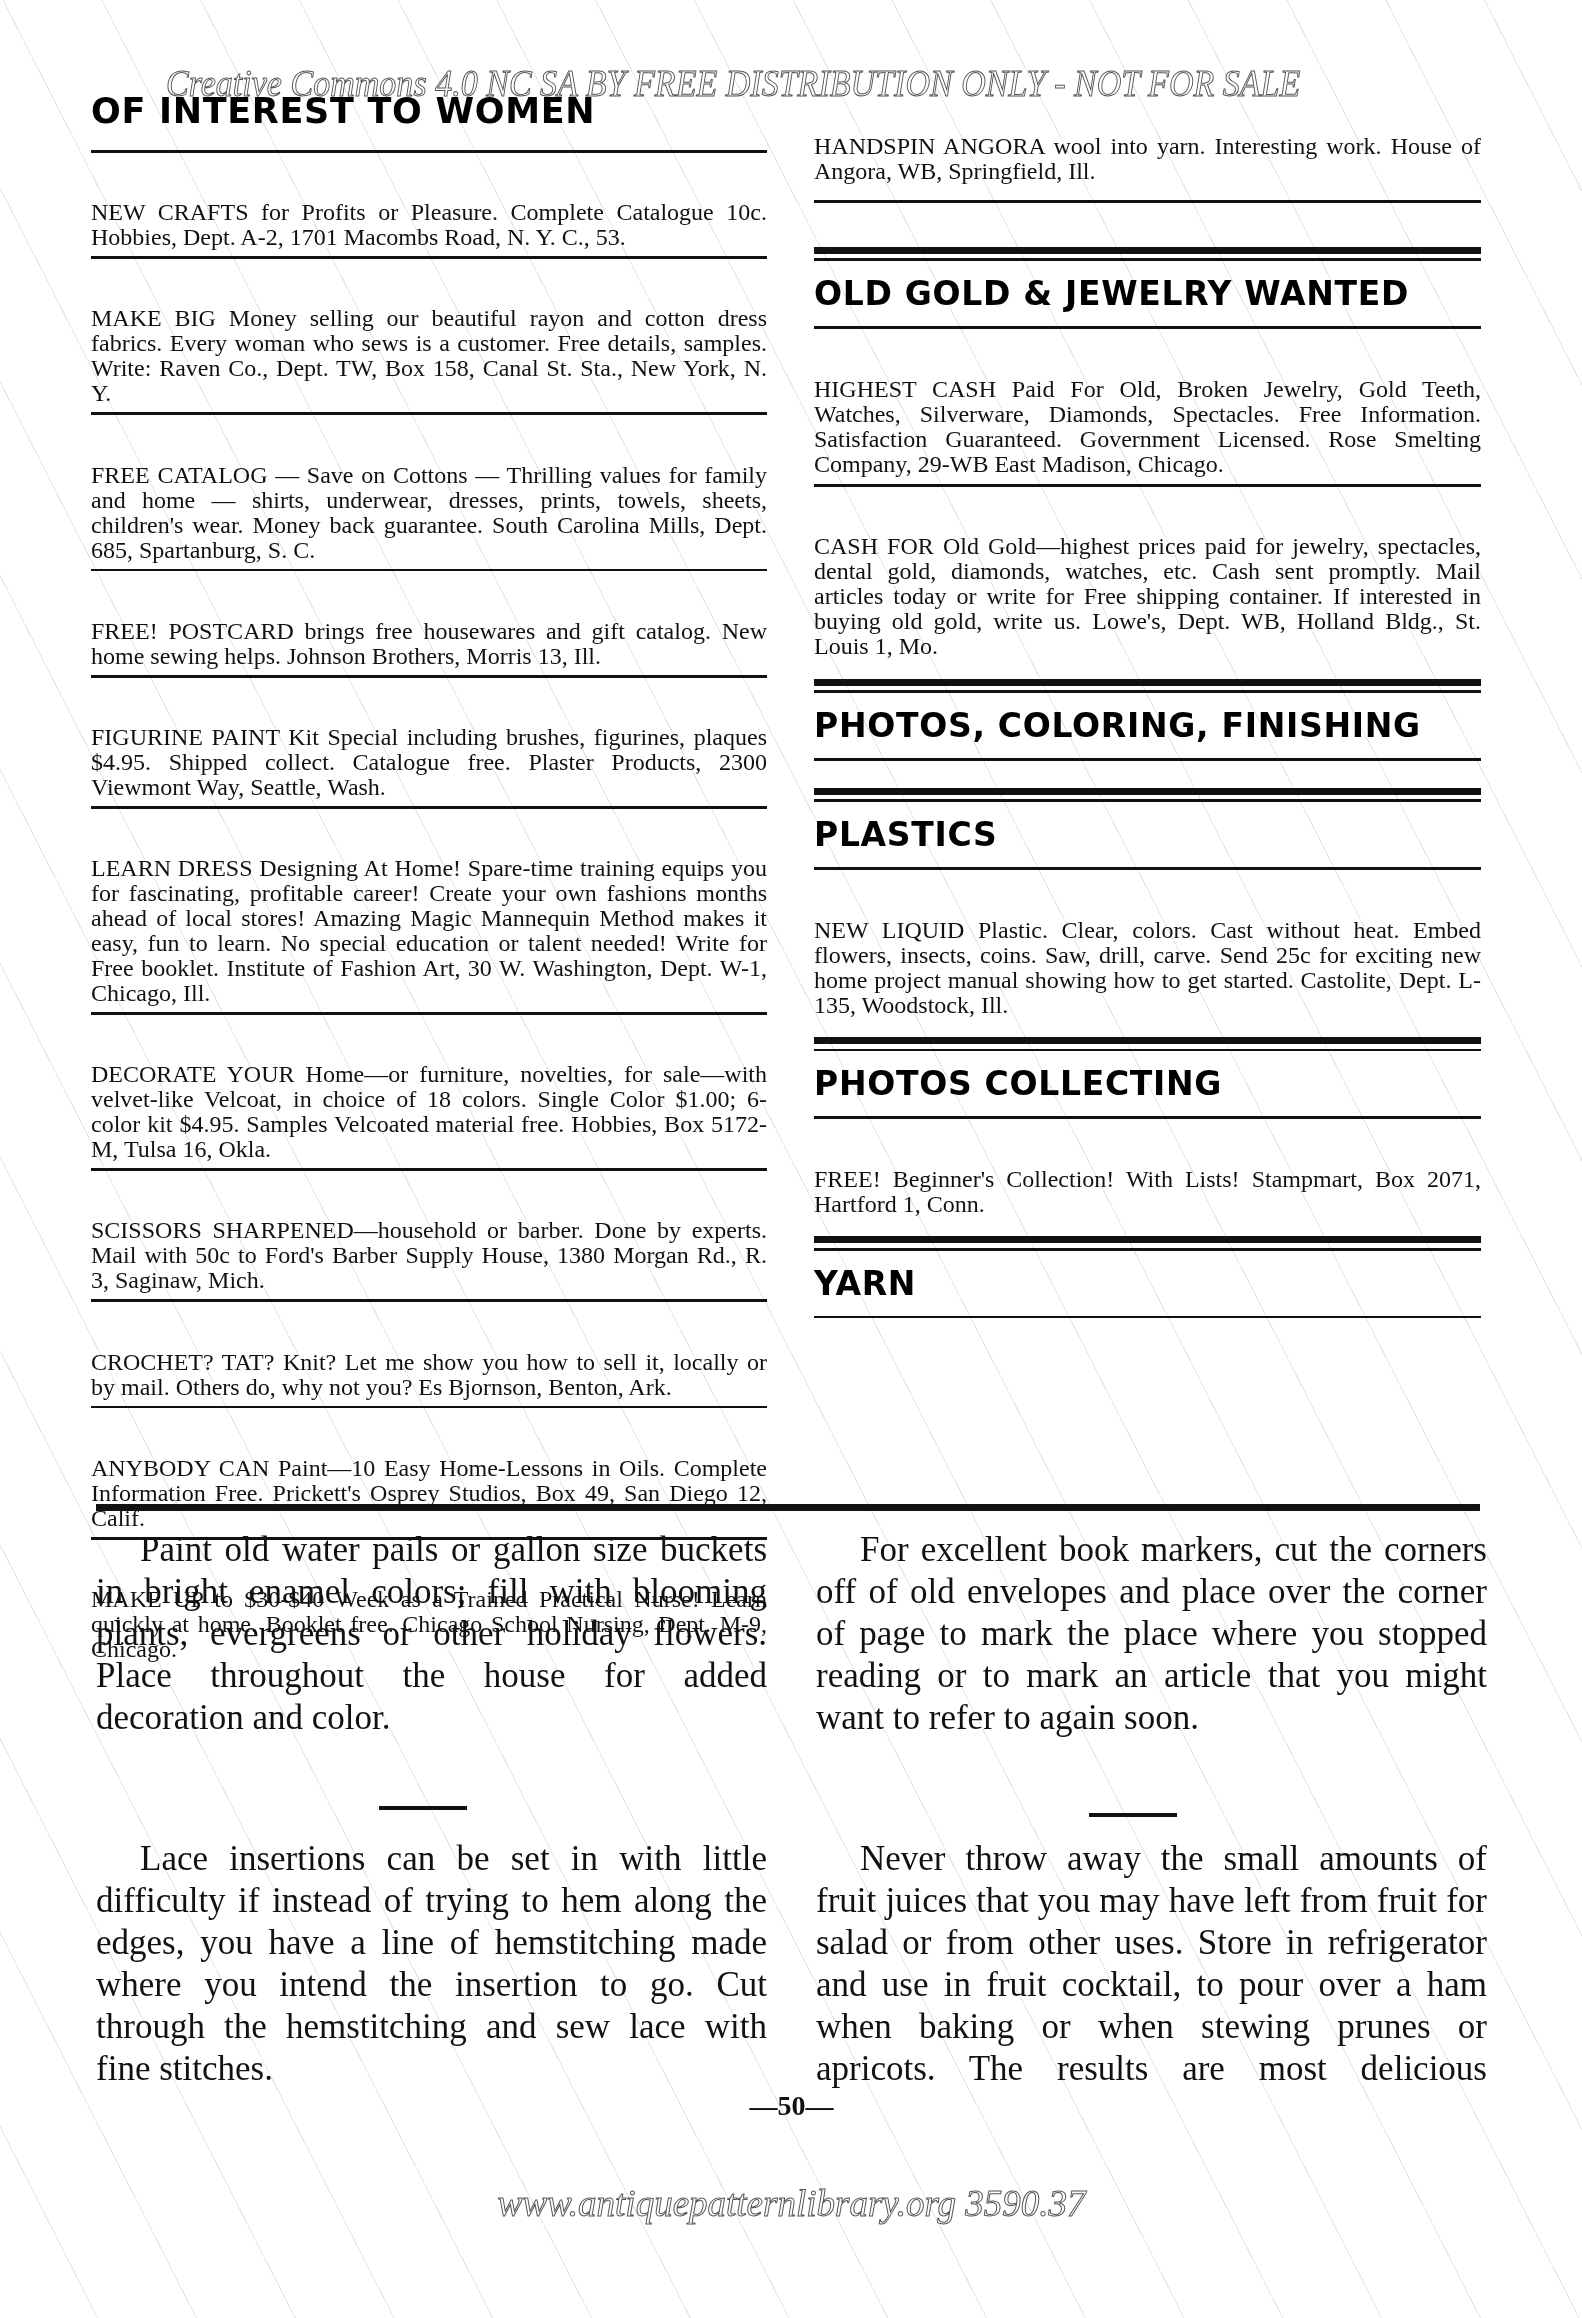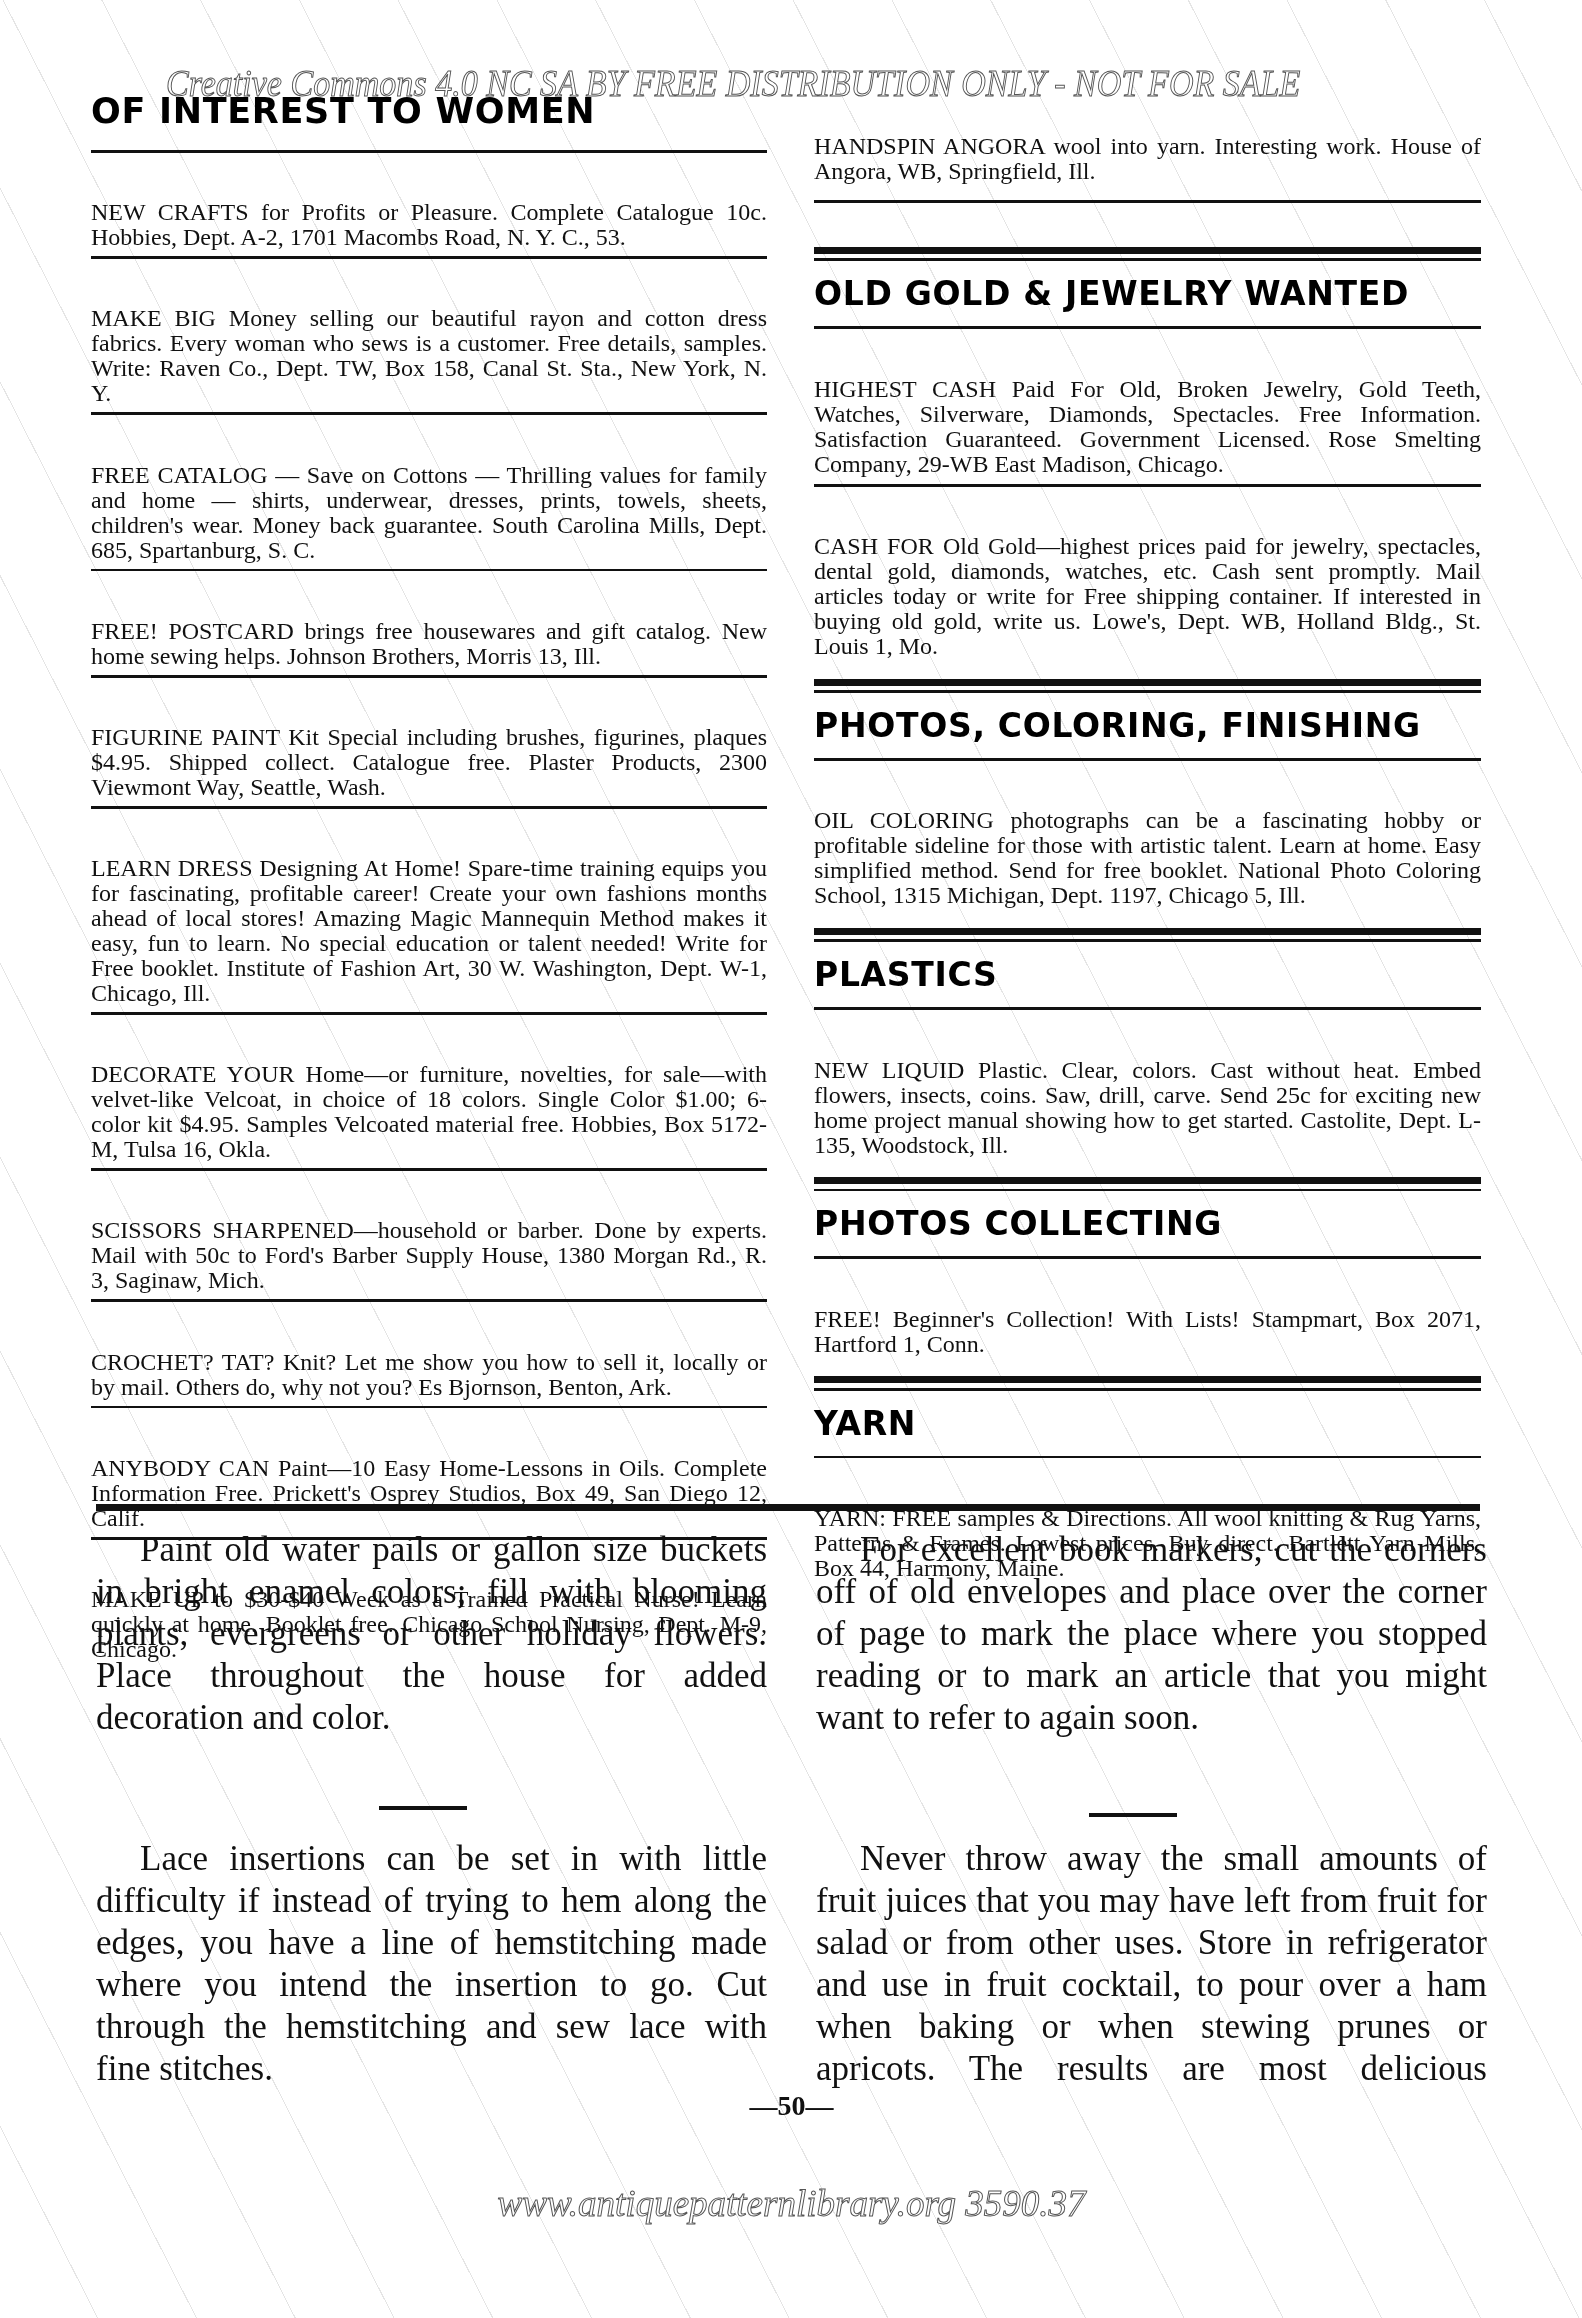--- a/index.html
+++ b/index.html
@@ -111,21 +111,20 @@
       <div style="height: 7.4px;"></div>
       <div style="height: 11.8px;"></div>
       <div class="rule-thick"></div>
       <div style="height: 4.4px;"></div>
       <div class="rule"></div>
       <div style="height: 16px;"></div>
       <div class="heading">PHOTOS, COLORING, FINISHING</div>
       <div style="height: 16px;"></div>
       <div class="rule"></div>
       <div style="height: 7.4px;"></div>
-      <div class="ad">OIL COLORING photographs can be a fascinating hobby or profitable sideline for those with artistic talent. Learn at home. Easy simplified method. Send for free booklet. National Photo Coloring School, 1315 Michigan, Dept. 1197, Chicago 5, Ill.</div>
       <div style="height: 7.4px;"></div>
       <div style="height: 11.8px;"></div>
       <div class="rule-thick"></div>
       <div style="height: 4.4px;"></div>
       <div class="rule"></div>
       <div style="height: 16px;"></div>
       <div class="heading">PLASTICS</div>
       <div style="height: 16px;"></div>
       <div class="rule"></div>
       <div style="height: 7.4px;"></div>
@@ -144,21 +143,20 @@
       <div style="height: 7.4px;"></div>
       <div style="height: 11.8px;"></div>
       <div class="rule-thick"></div>
       <div style="height: 4.4px;"></div>
       <div class="rule"></div>
       <div style="height: 16px;"></div>
       <div class="heading">YARN</div>
       <div style="height: 16px;"></div>
       <div class="rule"></div>
       <div style="height: 7.4px;"></div>
-      <div class="ad">YARN: FREE samples &amp; Directions. All wool knitting &amp; Rug Yarns, Patterns &amp; Frames. Lowest prices. Buy direct. Bartlett Yarn Mills, Box 44, Harmony, Maine.</div>
       <div style="height: 7.4px;"></div>
     </div>
 </div>
 
 <div class="page-rule"></div>
 
 <div class="tip" style="top:1529px; left:96px; width:671px;">
   <p>Paint old water pails or gallon size buckets in bright enamel colors; fill with blooming plants, evergreens or other holiday flowers. Place throughout the house for added decoration and color.</p>
 </div>
 <div class="tip" style="top:1529px; left:816px; width:671px;">

